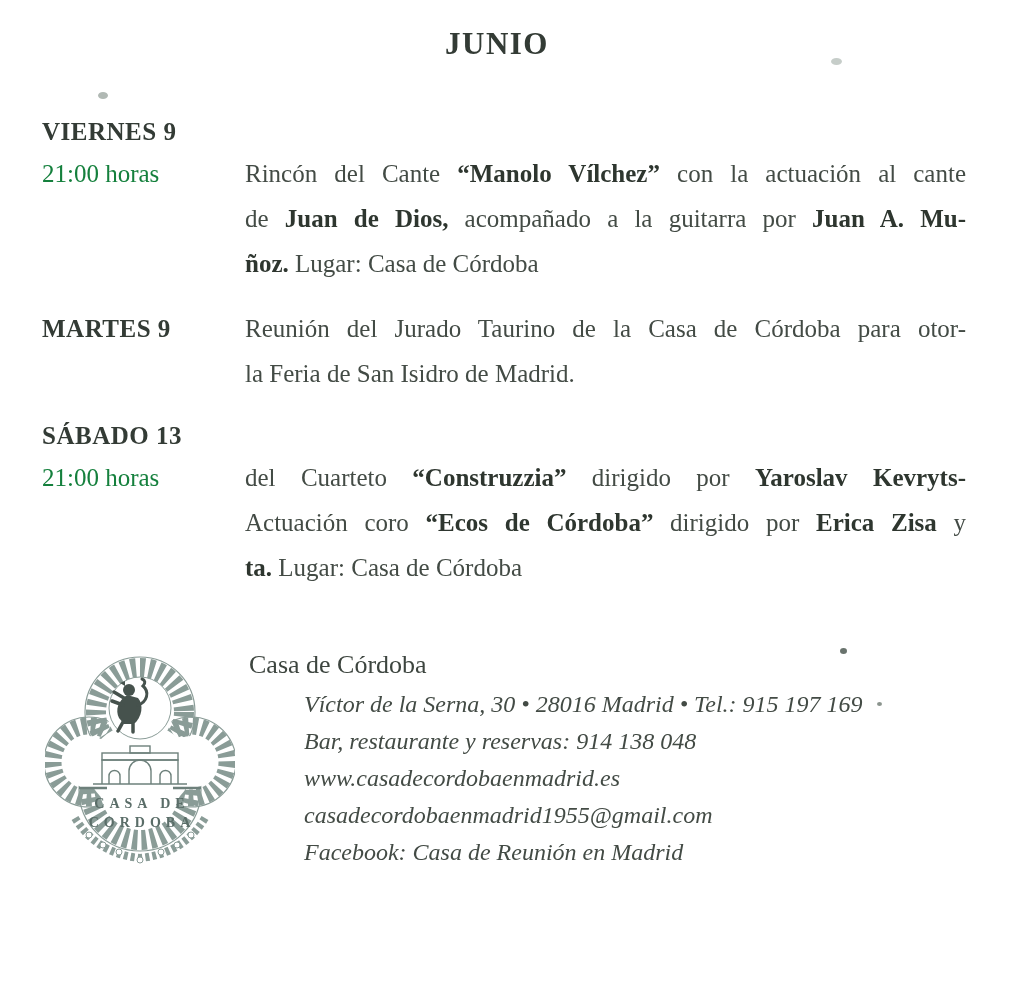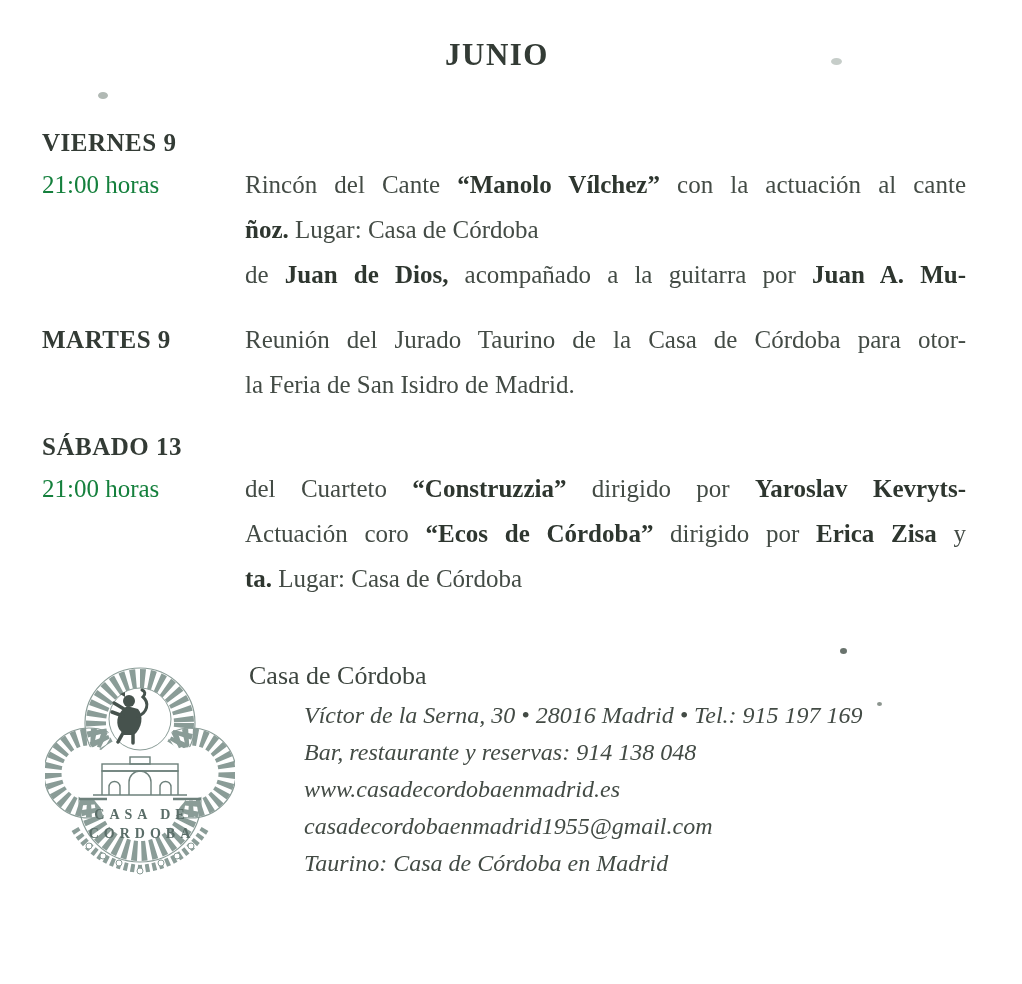--- a/index.html
+++ b/index.html
@@ -7,21 +7,21 @@
     width: 1022px; height: 984px;
     background: #ffffff;
     overflow: hidden;
     font-family: "Liberation Serif", "DejaVu Serif", serif;
     color: #3d453f;
   }
   .page {
     position: relative;
     width: 1022px; height: 984px;
     box-sizing: border-box;
-    padding: 37px 56px 0 42px;
+    padding: 26px 56px 0 42px;
   }
   .month-title {
     margin: 0 14px 50px 0;
     text-align: center;
     font-size: 31px;
     font-weight: bold;
     letter-spacing: 1.5px;
     color: #333b35;
   }
   .event { margin-bottom: 20px; }
@@ -90,22 +90,22 @@
 
   <h1 class="month-title">JUNIO</h1>
 
   <section id="events">
       <div class="event">
         <div class="day-heading">VIERNES 9</div>
         <div class="event-row">
           <div class="event-left">21:00 horas</div>
           <div class="event-para">
             <div class="event-line just"><span>Rincón del Cante </span><b>“Manolo Vílchez”</b><span> con la actuación al cante</span></div>
+            <div class="event-line just"><span>de </span><b>Juan de Dios,</b><span> acompañado a la guitarra por </span><b>Juan A. Mu-</b></div>
             <div class="event-line"><b>ñoz.</b><span> Lugar: Casa de Córdoba</span></div>
-            <div class="event-line just"><span>de </span><b>Juan de Dios,</b><span> acompañado a la guitarra por </span><b>Juan A. Mu-</b></div>
           </div>
         </div>
       </div>
       <div class="event">
         <div class="event-row">
           <div class="event-left day-inline">MARTES 9</div>
           <div class="event-para">
             <div class="event-line just"><span>Reunión del Jurado Taurino de la Casa de Córdoba para otor-</span></div>
             <div class="event-line"><span>la Feria de San Isidro de Madrid.</span></div>
           </div>
@@ -190,21 +190,21 @@
         </g>
       </svg>
     </div>
     <div class="footer-text">
       <div class="org-name">Casa de Córdoba</div>
       <div class="footer-lines" id="footer-lines">
           <div class="footer-line">Víctor de la Serna, 30 • 28016 Madrid • Tel.: 915 197 169</div>
           <div class="footer-line">Bar, restaurante y reservas: 914 138 048</div>
           <div class="footer-line">www.casadecordobaenmadrid.es</div>
           <div class="footer-line">casadecordobaenmadrid1955@gmail.com</div>
-          <div class="footer-line">Taurino: Casa de Córdoba en Madrid</div>
+          <div class="footer-line">Facebook: Casa de Reunión en Madrid</div>
         </div>
     </div>
   </footer>
 
   <div class="speck speck1"></div>
   <div class="speck speck2"></div>
   <div class="speck speck3"></div>
   <div class="speck speck4"></div>
 </div>
 

